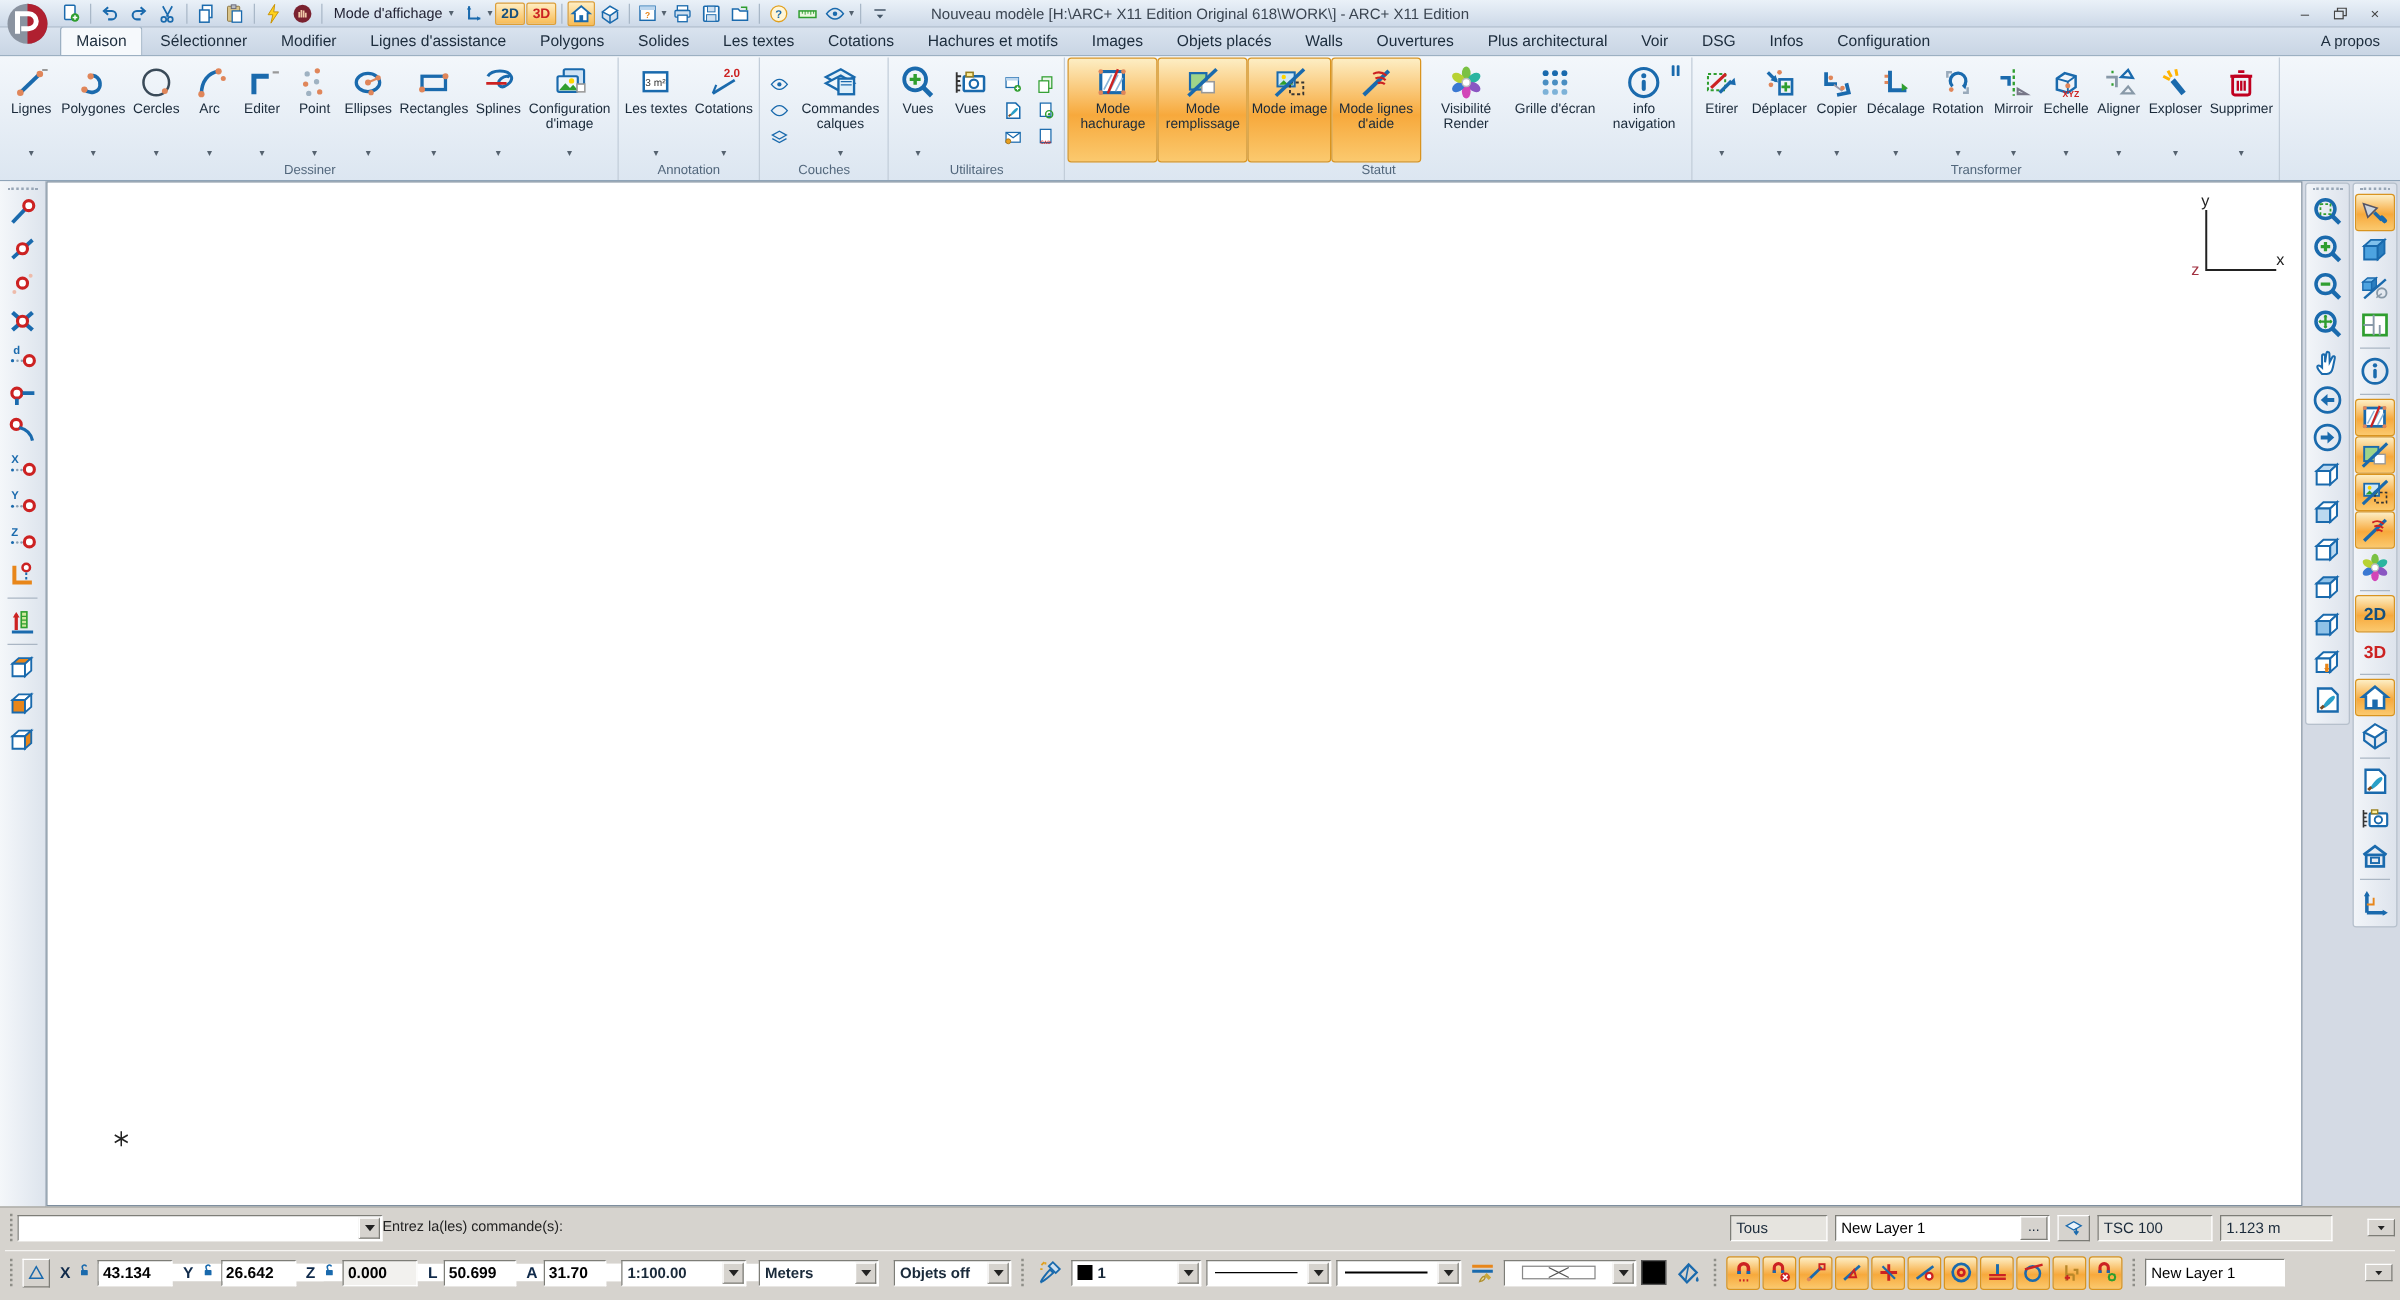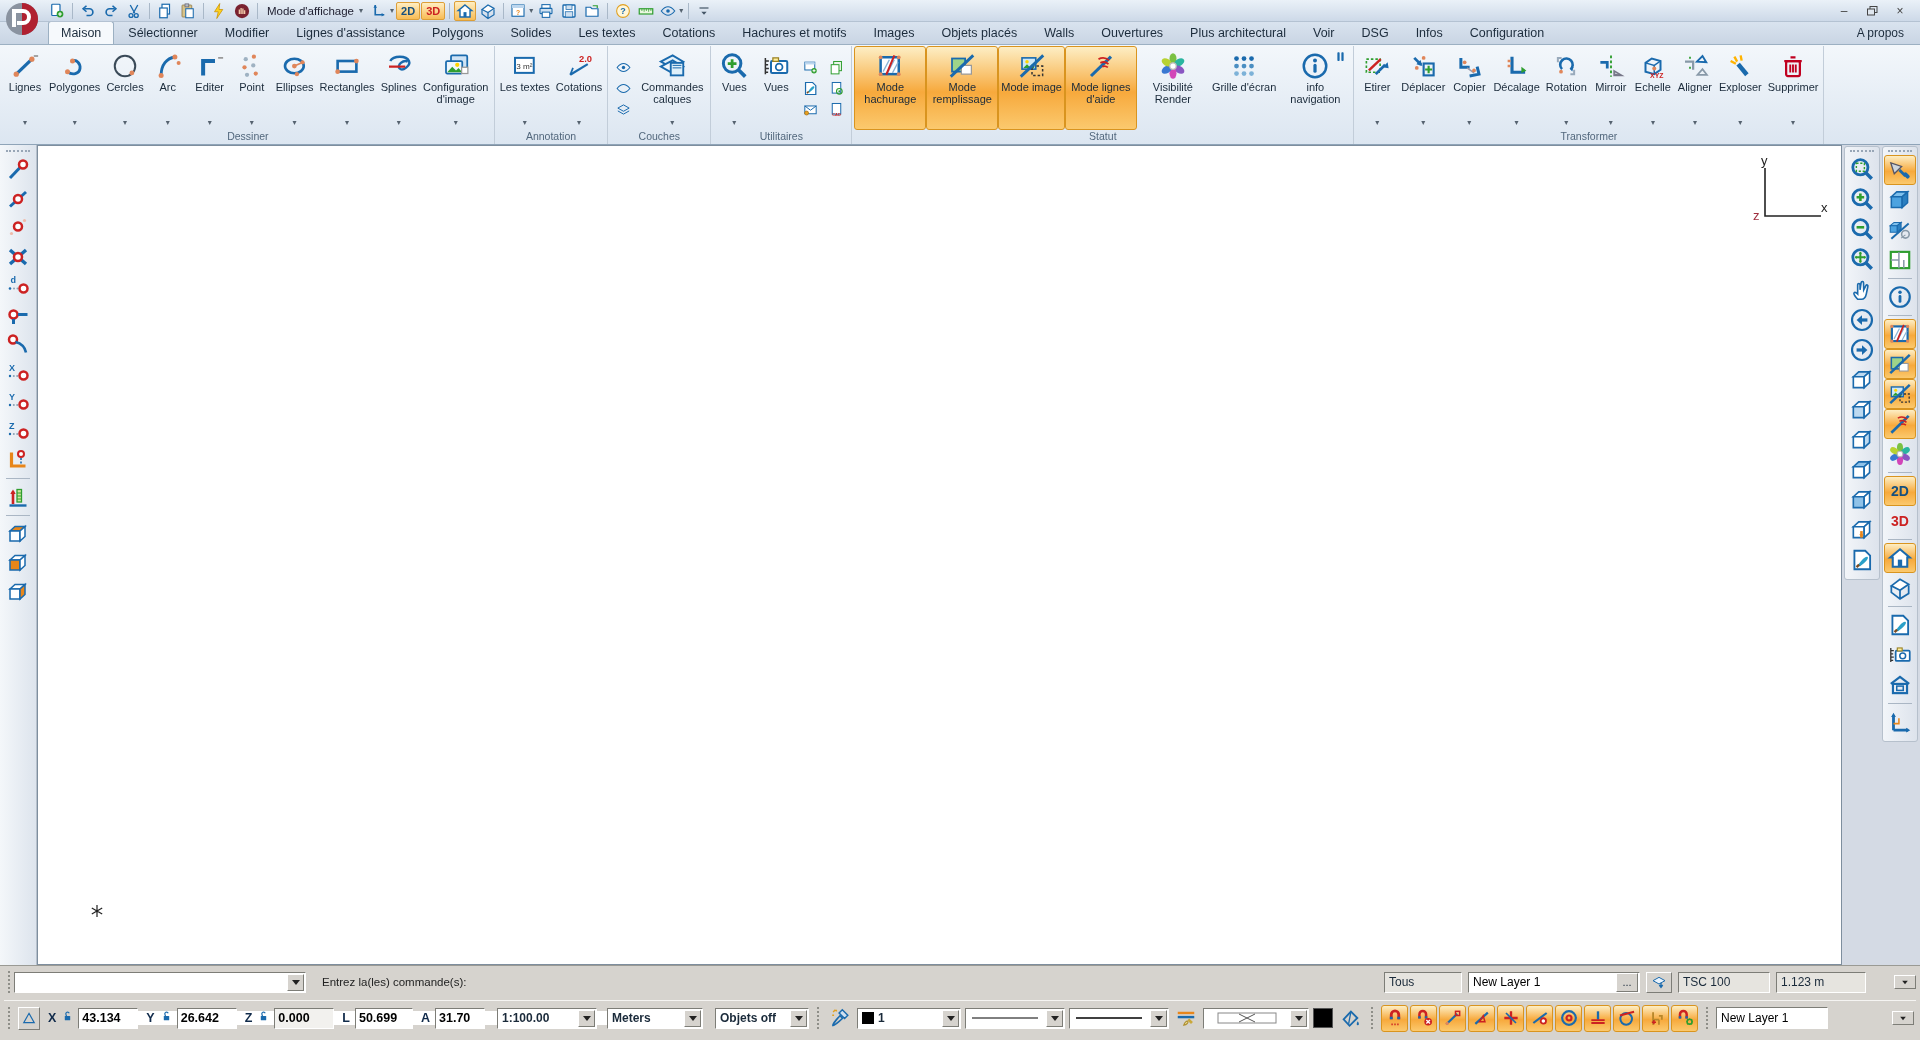--- a/index.html
+++ b/index.html
@@ -57,21 +57,21 @@
   .rrail .tool { width:32px; height:30px; }
 
   
   .bottompanel { height:75px; background:#d6d3ce; border-top:1px solid #9a9a94; padding:3px 4px 0; }
   .cmdrow { height:26px; display:flex; align-items:center; }
   .sunken { border:1px solid; border-color:#7d7d77 #fff #fff #7d7d77; background:#fff; }
   .combo { display:flex; align-items:center; height:21px; }
   .combo .cval { flex:1; height:100%; display:flex; align-items:center; padding:0 4px; font-weight:700; font-size:12px; overflow:hidden; white-space:nowrap; }
   .cbtn { width:17px; height:17px; margin:1px; background:#d6d3ce; border:1px solid; border-color:#fff #7d7d77 #7d7d77 #fff; display:flex; align-items:center; justify-content:center; }
   .tri { width:0; height:0; border-left:4px solid transparent; border-right:4px solid transparent; border-top:5px solid #222; }
-  .prompt { margin-left:16px; font-size:11.5px; color:#222; }
+  .prompt { margin-left:0; font-size:11.5px; color:#222; }
   .rcluster { margin-left:auto; display:flex; align-items:center; gap:6px; padding-right:26px; }
   .fbox { height:21px; display:flex; align-items:center; padding:0 4px; font-size:12px; background:#e6e4df; }
   .fbox.white { background:#fff; }
   .fbox input { border:none; outline:none; background:transparent; font:12px "Liberation Sans",sans-serif; width:100%; }
   .mbtn { height:19px; min-width:22px; background:#d6d3ce; border:1px solid; border-color:#fff #7d7d77 #7d7d77 #fff; display:flex; align-items:center; justify-content:center; font-size:11px; cursor:default; }
   .statusrow { height:32px; display:flex; align-items:center; margin-top:5px; gap:4px; border-top:1px solid #f5f4f2; padding-top:3px; }
   .vgrip { height:22px; border-left:2px dotted #8e8e88; margin:0 4px; }
   .slabel { font-weight:700; color:#102a4a; font-size:12.5px; margin:0 1px 0 4px; }
   .sfield { height:21px; display:flex; align-items:center; }
   .sfield input { border:none; outline:none; font:700 12.5px "Liberation Sans",sans-serif; padding:0 3px; }
@@ -218,20 +218,21 @@
         <span class="caret" style="margin-left:2px">▾</span>
       </div>
       <div class="qsep"></div>
       <div class="qa-btn">
         <svg width="18" height="18" viewBox="0 0 24 24">
           <path d="M6 8h12" stroke="#456" stroke-width="1.6"></path>
           <path d="M8.5 13l3.5 4 3.5-4z" fill="#456"></path>
         </svg>
       </div>
     </div>
+  <div class="apptitle">Nouveau modèle [H:\ARC+ X11 Edition Original 618\WORK\] - ARC+ X11 Edition</div>
   <div class="winbtns">
     <div class="winbtn">–</div>
     <div class="winbtn">
       <svg width="11" height="10" viewBox="0 0 11 10">
           <rect x="3" y="0.5" width="7" height="6" fill="none" stroke="#444"></rect>
           <rect x="0.5" y="3" width="7" height="6" fill="#dfe6ee" stroke="#444"></rect>
         </svg>
     </div>
     <div class="winbtn">×</div>
   </div>

